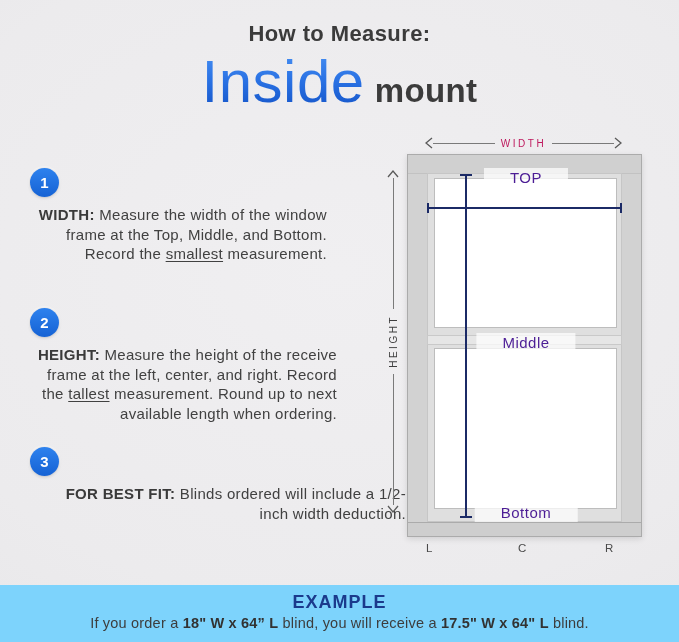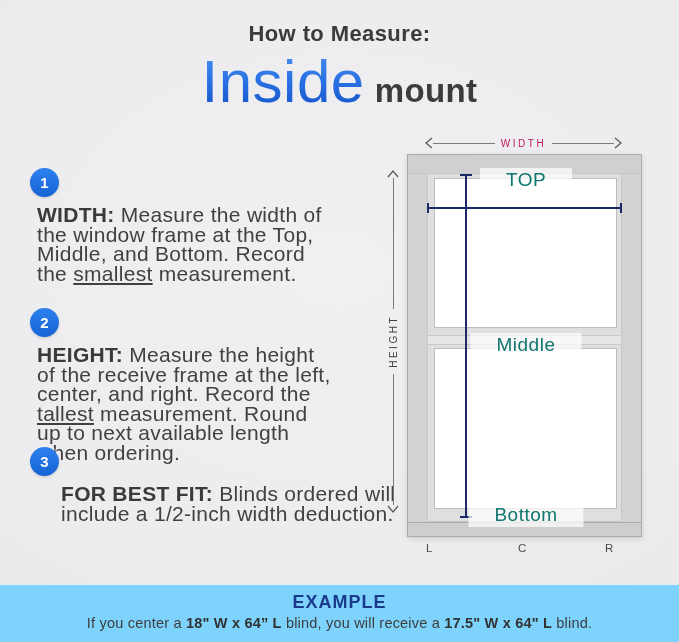--- a/index.html
+++ b/index.html
@@ -24,22 +24,22 @@
   
   .circle{
     position:absolute;width:29px;height:29px;border-radius:50%;
     background:linear-gradient(180deg,#2e82ee,#1562d4);
     color:#fff;font-size:15px;font-weight:700;
     display:flex;align-items:center;justify-content:center;
     box-shadow:0 1px 3px rgba(0,0,0,.22), 0 0 0 2px rgba(255,255,255,.35);
   }
   .c1{left:30px;top:168px;} .c2{left:30px;top:308px;} .c3{left:30px;top:447px;}
   .stepText{
-    position:absolute;margin:0;font-size:21px;line-height:19.5px;
-    color:#414141;letter-spacing:.3px;
+    position:absolute;margin:0;font-size:15px;line-height:19.5px;
+    color:#414141;letter-spacing:.3px;text-align:right;
   }
   .stepText b{color:#3a3a3a;}
   .p1{left:37px;top:205px;width:290px;}
   .p2{left:37px;top:345px;width:300px;}
   .p3{left:37px;top:484px;width:345px;margin-left:24px;}
   .u{text-decoration:underline;text-underline-offset:2px;}
 
   
   .diagram{position:absolute;left:380px;top:135px;width:285px;height:430px;}
 
@@ -65,22 +65,22 @@
   .pane{position:absolute;background:#fff;border:1px solid #bdbdbd;box-sizing:border-box;width:183px;left:26px;}
   .paneTop{top:23px;height:150px;}
   .paneBottom{top:193px;height:161px;}
   .rail{position:absolute;left:19px;width:195px;top:180px;height:10px;
     background:#e6e6e6;border:1px solid #c9c9c9;box-sizing:border-box;}
   .sill{position:absolute;left:-1px;right:-1px;bottom:-1px;height:15px;
     background:#cecece;border:1px solid #ababab;box-sizing:border-box;}
 
   .posLabel{
     position:absolute;left:146px;transform:translateX(-50%);
-    background:rgba(255,255,255,.72);color:#0f766e;
-    font-size:19px;letter-spacing:.5px;padding:1px 26px;white-space:nowrap;
+    background:rgba(255,255,255,.72);color:#4c1d95;
+    font-size:15px;letter-spacing:.5px;padding:1px 26px;white-space:nowrap;
   }
   .lblTop{top:33px;} .lblMiddle{top:198px;} .lblBottom{top:368px;}
 
   .measureV{position:absolute;left:85px;top:39px;width:2px;height:344px;background:#1b2a66;}
   .measureV::before,.measureV::after{content:"";position:absolute;left:-5px;width:12px;height:2px;background:#1b2a66;}
   .measureV::before{top:0;} .measureV::after{bottom:0;}
   .measureH{position:absolute;left:47px;top:72px;width:195px;height:2px;background:#1b2a66;}
   .measureH::before,.measureH::after{content:"";position:absolute;top:-4px;width:2px;height:10px;background:#1b2a66;}
   .measureH::before{left:0;} .measureH::after{right:0;}
 
@@ -156,16 +156,16 @@
     <span class="posLabel lblBottom">Bottom</span>
     <span class="posLabel lblMiddle">Middle</span>
 
     <span class="marker mL">L</span>
     <span class="marker mC">C</span>
     <span class="marker mR">R</span>
   </div>
 
   <footer class="footer">
     <p class="exHead">EXAMPLE</p>
-    <p class="exText"><span>If you center a </span><b>18" W x 64” L</b><span> blind, you will receive a </span><b>17.5" W x 64" L</b><span> blind.</span></p>
+    <p class="exText"><span>If you order a </span><b>18" W x 64” L</b><span> blind, you will receive a </span><b>17.5" W x 64" L</b><span> blind.</span></p>
   </footer>
 
 </div>
 
 </body></html>

